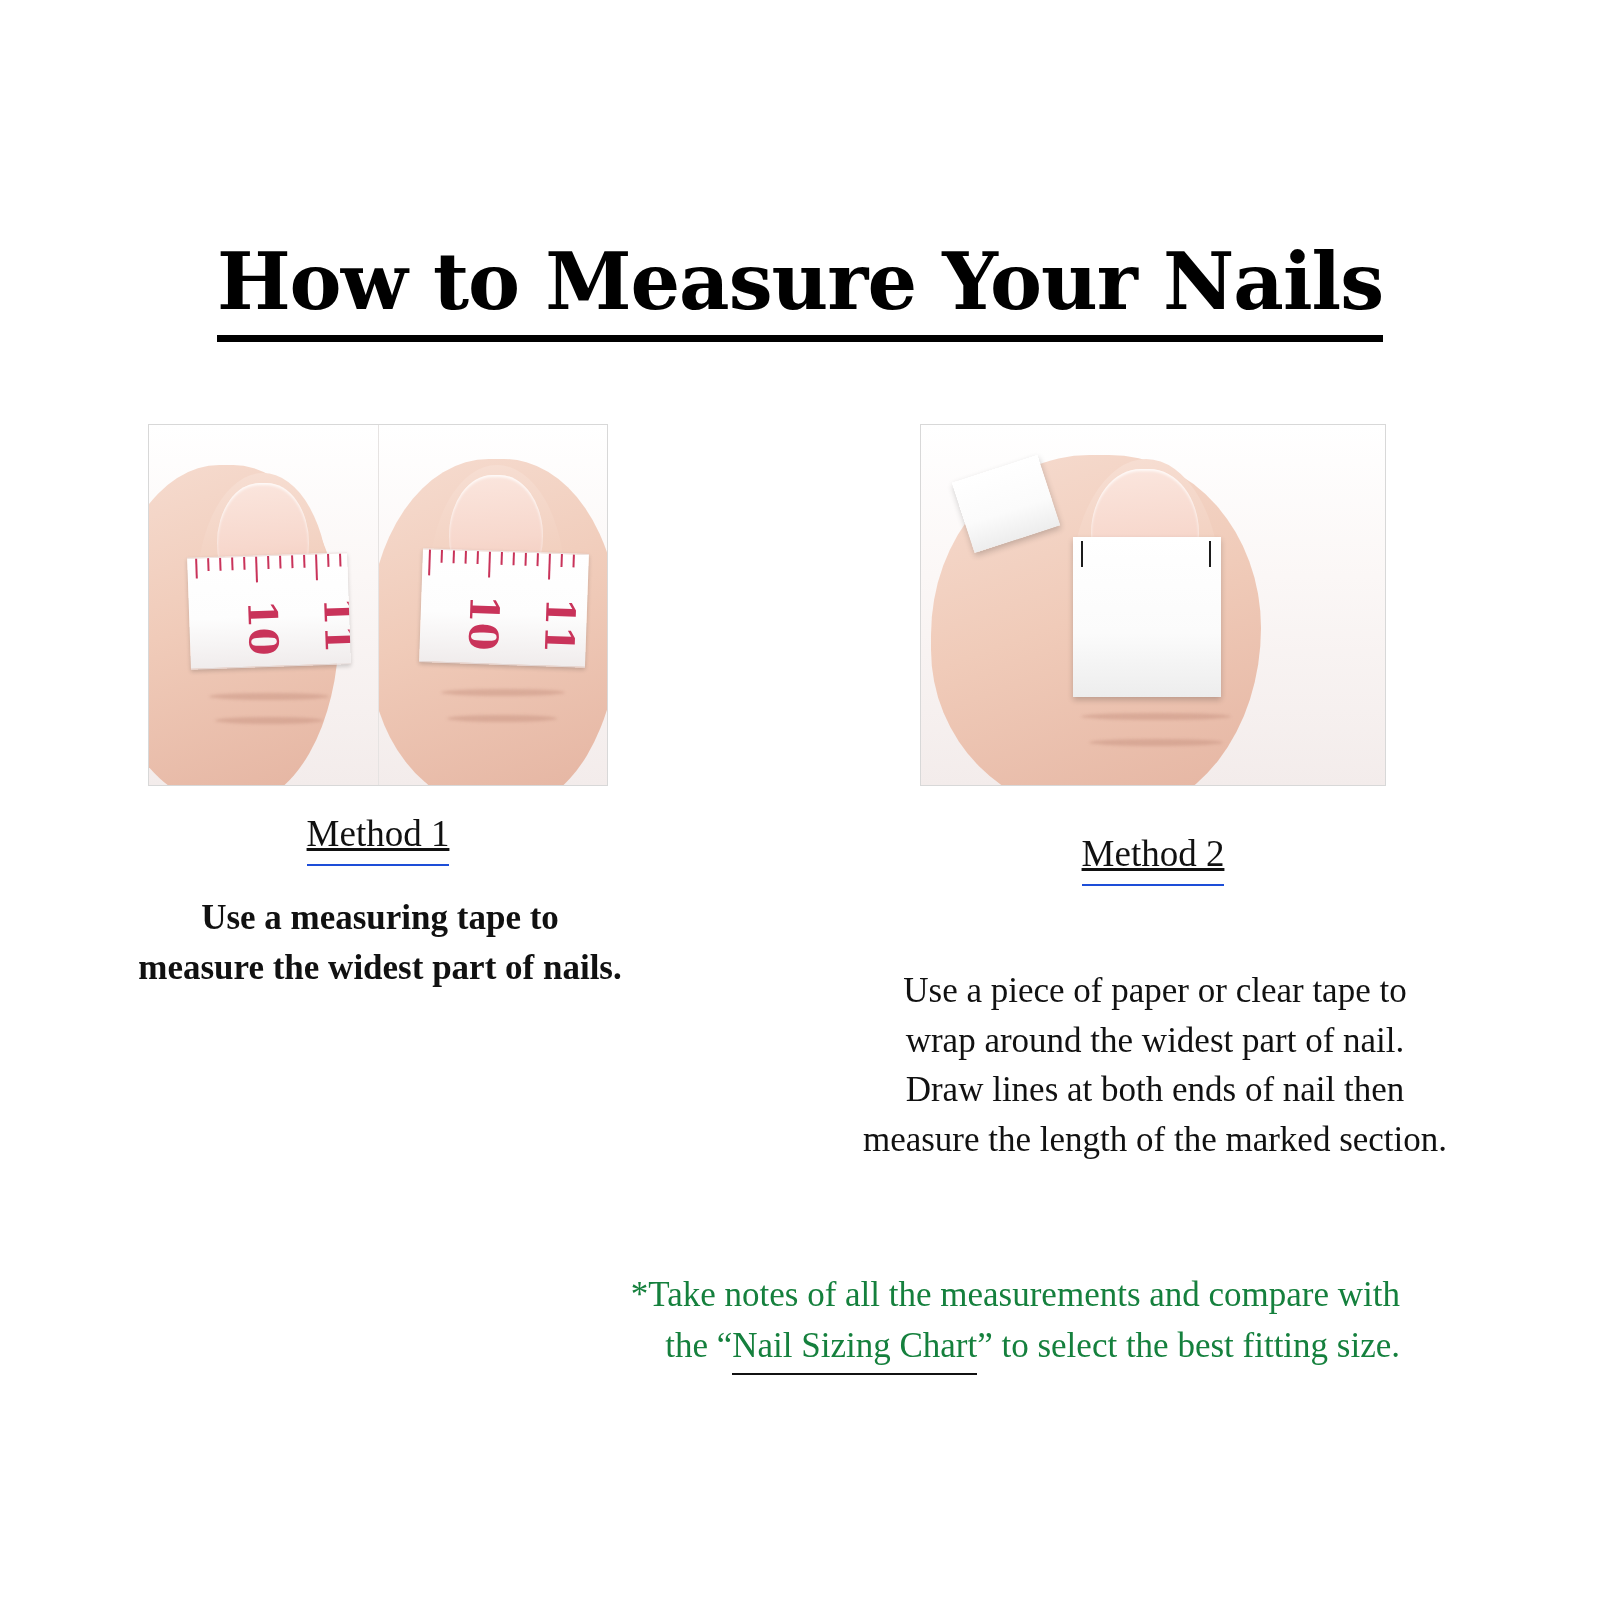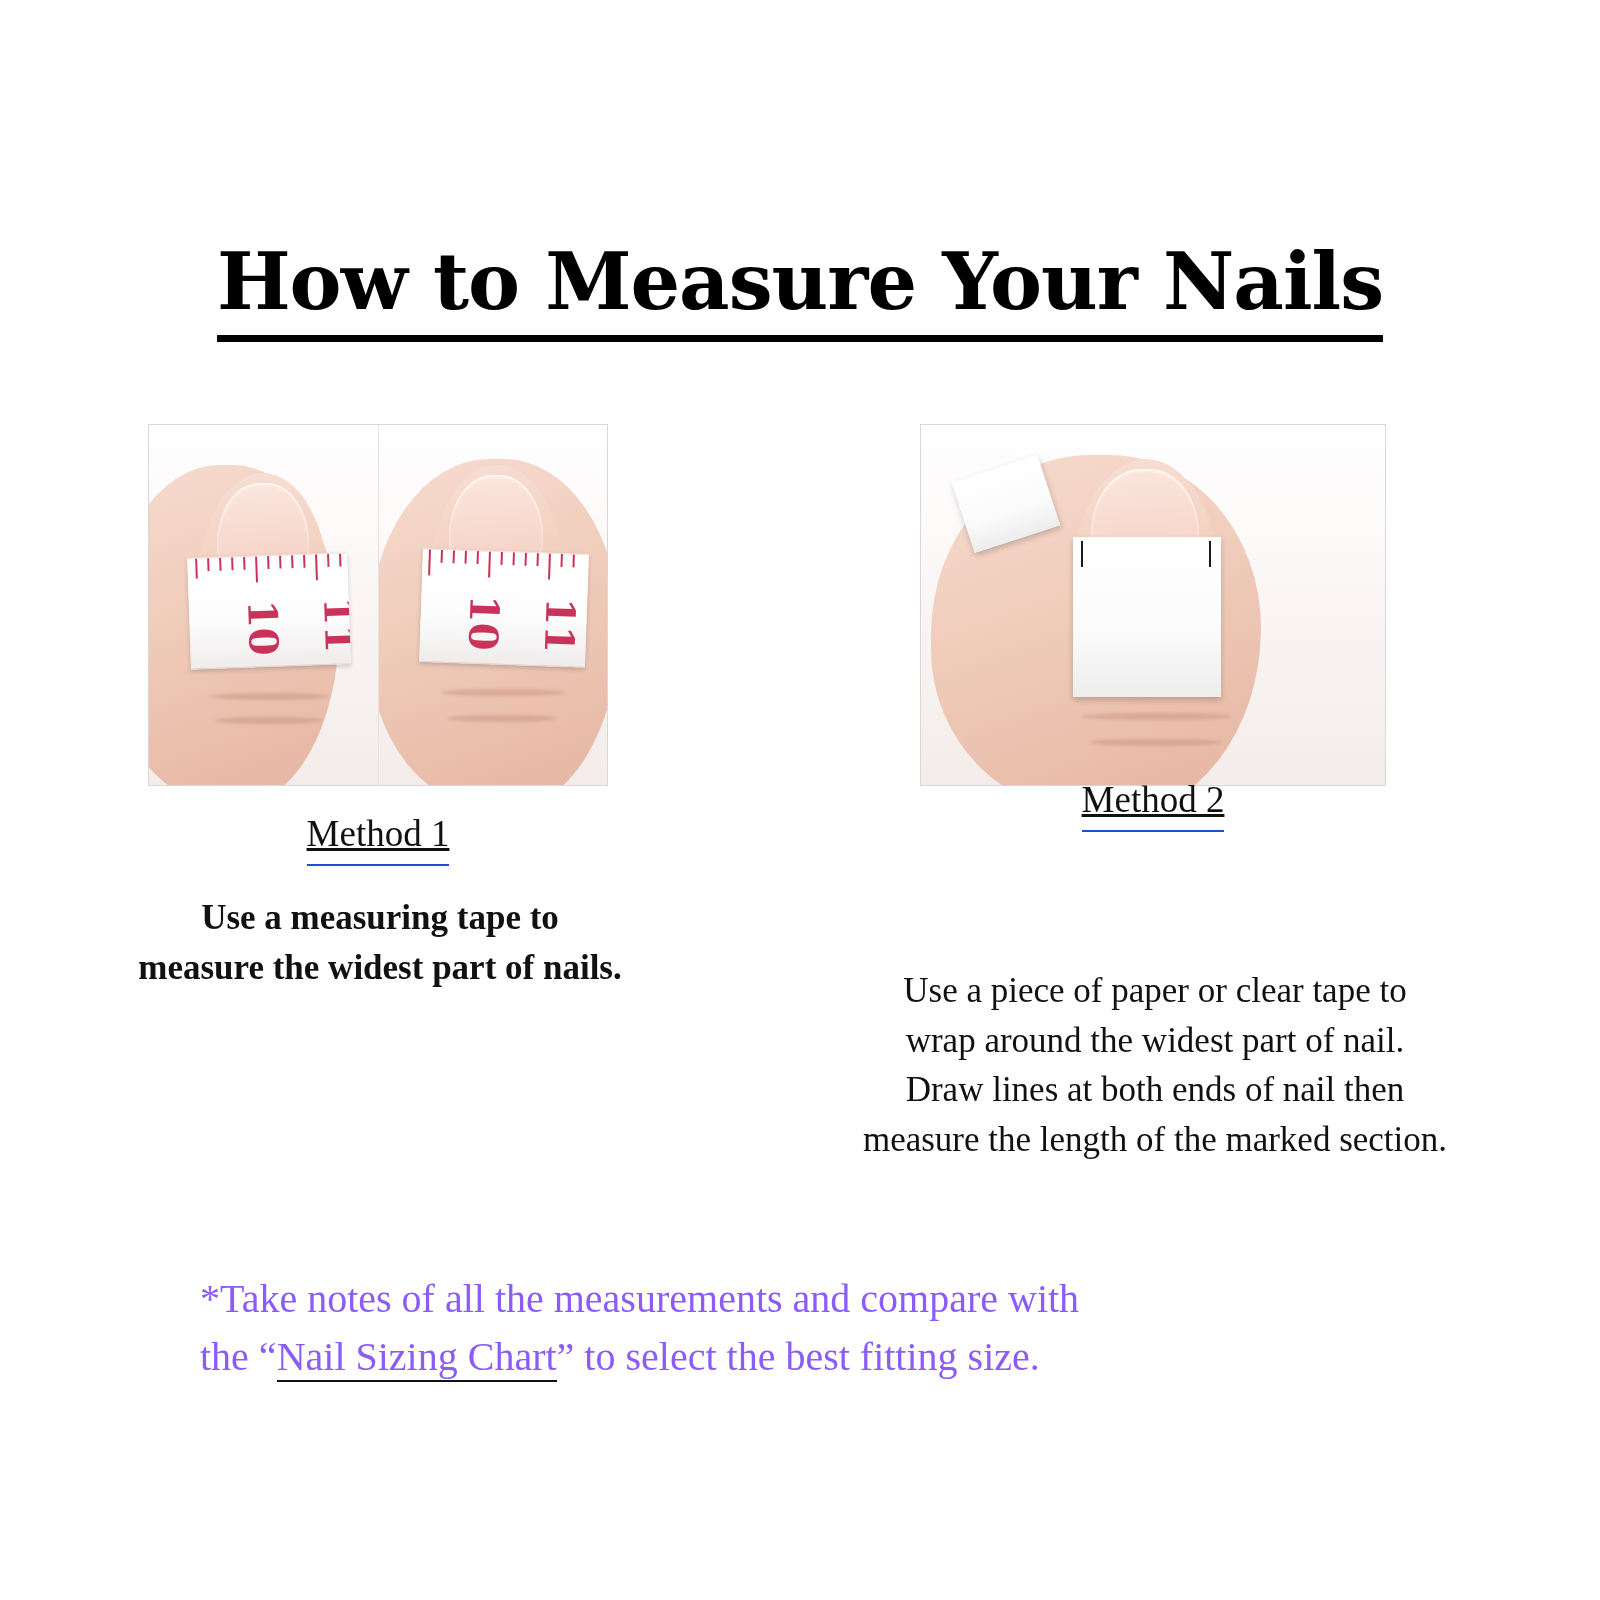--- a/index.html
+++ b/index.html
@@ -142,49 +142,49 @@
     font-size: 37px;
     color: #111111;
   }
   .method-label span {
     display: inline-block;
     padding-bottom: 9px;
     border-bottom: 2px solid #1d4ed8;
     text-decoration: underline;
   }
   #method1-label { top: 812px; left: 148px; width: 460px; }
-  #method2-label { top: 778px; left: 920px; width: 466px; }
+  #method2-label { top: 832px; left: 920px; width: 466px; }
 
   
   .desc {
     position: absolute;
     text-align: center;
     font-family: "Liberation Serif", serif;
     font-size: 35px;
     line-height: 1.42;
     color: #111111;
   }
   #desc1 { top: 893px; left: 70px;  width: 620px; font-weight: bold; }
   #desc2 { top: 966px; left: 790px; width: 730px; }
 
   
   .footnote {
     position: absolute;
     top: 1270px;
     left: 200px;
     width: 1200px;
-    text-align: left;
-    font-family: "Liberation Serif", serif;
-    font-size: 40px;
+    text-align: right;
+    font-family: "Liberation Serif", serif;
+    font-size: 35px;
     line-height: 1.45;
-    color: #8b5cf6;
+    color: #15803d;
   }
   .underline-phrase {
     border-bottom: 2px solid #111111;
-    padding-bottom: 1px;
+    padding-bottom: 8px;
   }
 </style>
 </head>
 <body>
 
 <div class="page">
 
   <div class="title-wrap">
     <div class="title">How to Measure Your Nails</div>
   </div>

